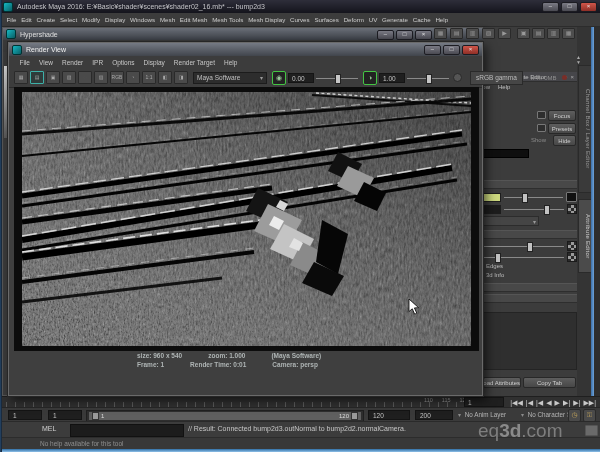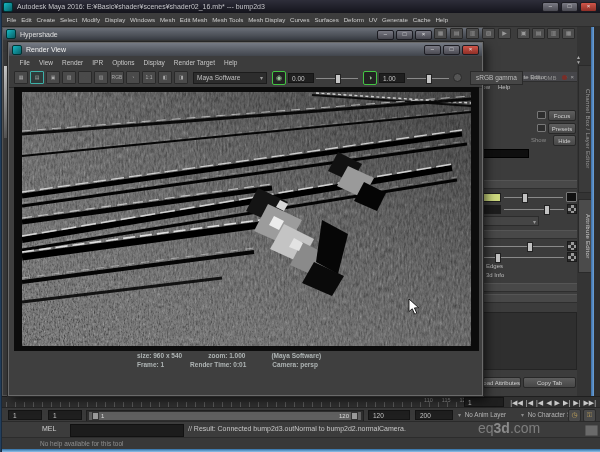--- a/index.html
+++ b/index.html
@@ -131,21 +131,21 @@
   .mellabel{position:absolute;left:42px;top:3px;font-size:7px;color:#d0d0d0;}
   .melinput{position:absolute;left:70px;top:2px;width:112px;height:11px;background:#1c1c1c;
     border:1px solid #111;}
   .melresult{position:absolute;left:188px;top:3px;font-size:7px;color:#c6c6c6;white-space:nowrap;}
   
   .helprow{left:0;top:437px;width:600px;height:12px;background:#383838;border-top:1px solid #2c2c2c;}
   .helptext{position:absolute;left:40px;top:2px;font-size:6.5px;color:#8f8f8f;}
   .bottomstrip{left:0;top:449px;width:600px;height:3px;background:linear-gradient(#2e6da4,#8fc1e9);}
   .leftedge{left:0;top:0;width:2px;height:452px;background:linear-gradient(90deg,#27496e,#16212e);}
   
-  .watermark{left:478px;top:420px;font-size:14px;color:#7e7e7e;letter-spacing:0;z-index:50;}
+  .watermark{left:478px;top:420px;font-size:19px;color:#7e7e7e;letter-spacing:0;z-index:50;}
   .watermark b{font-weight:bold;color:#8a8a8a;}
   .wmicon{left:585px;top:425px;width:11px;height:9px;background:#6a6a6a;border:1px solid #555;border-radius:1px;z-index:50;}
   
   .hsscroll{left:4px;top:66px;width:3px;height:72px;background:linear-gradient(#d8d8d8,#5a5a5a);z-index:5;}
   
   .cursor{left:408px;top:298px;z-index:99;}
   .aearrows{left:576px;top:55px;font-size:5px;color:#aaa;line-height:5px;text-align:center;z-index:6;}
 </style>
 </head>
 <body>

